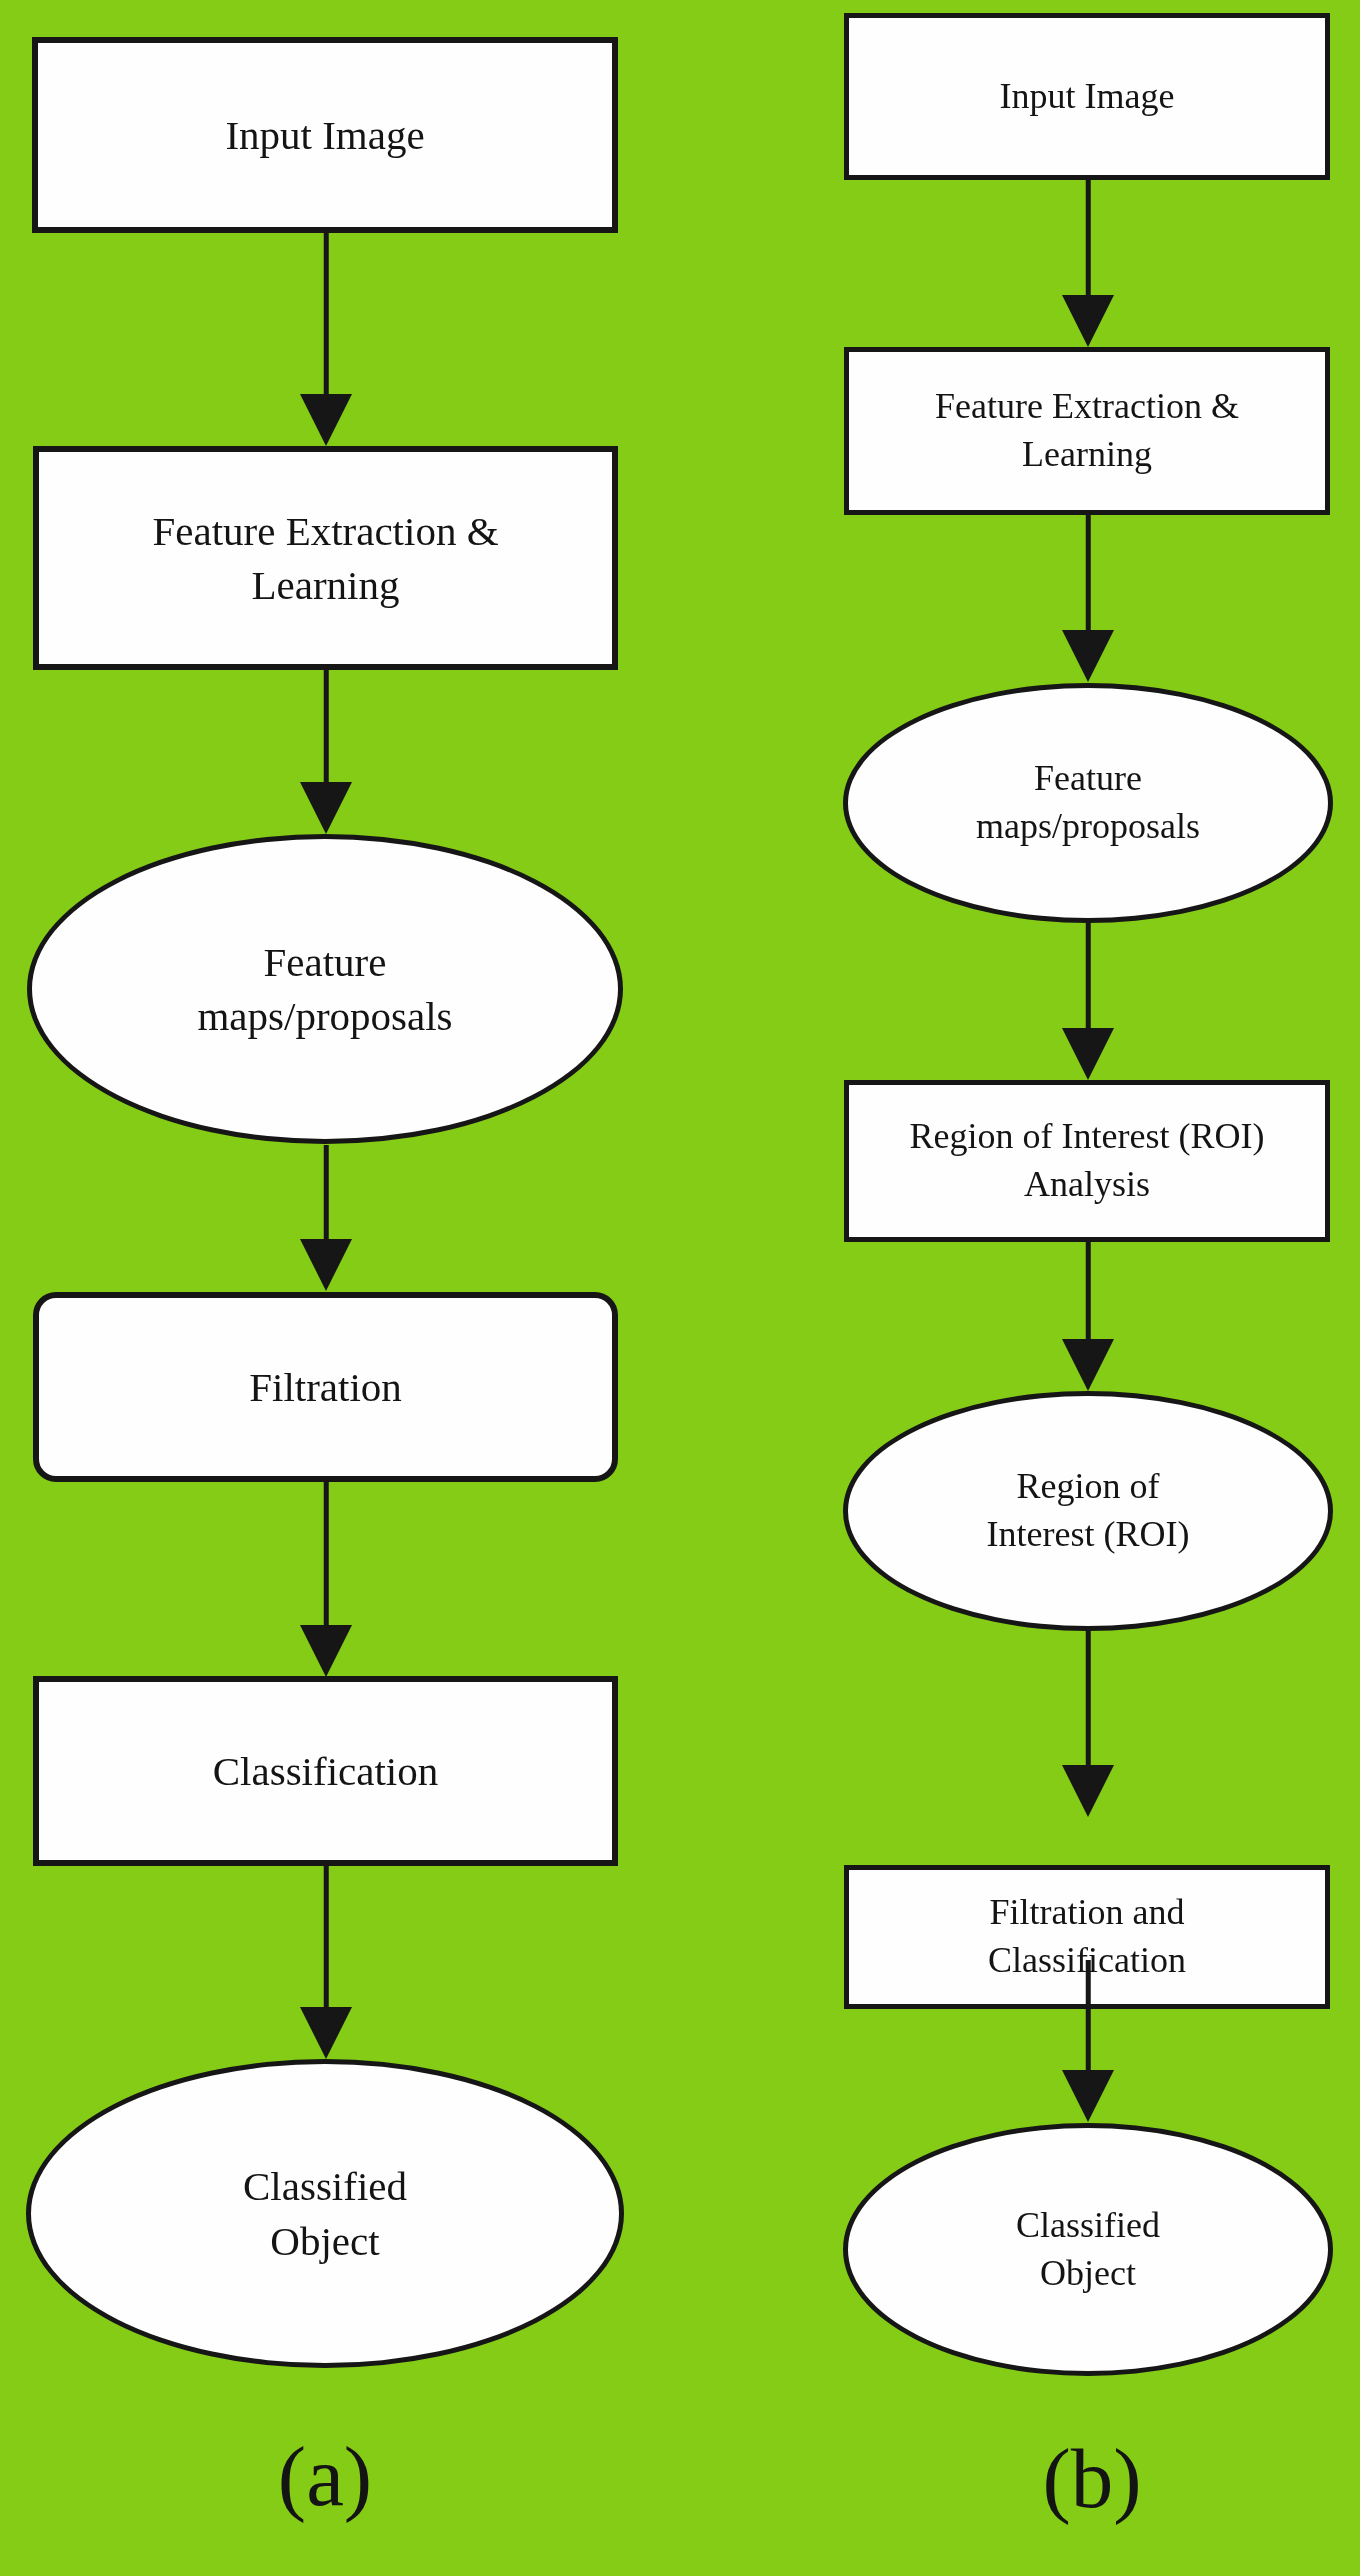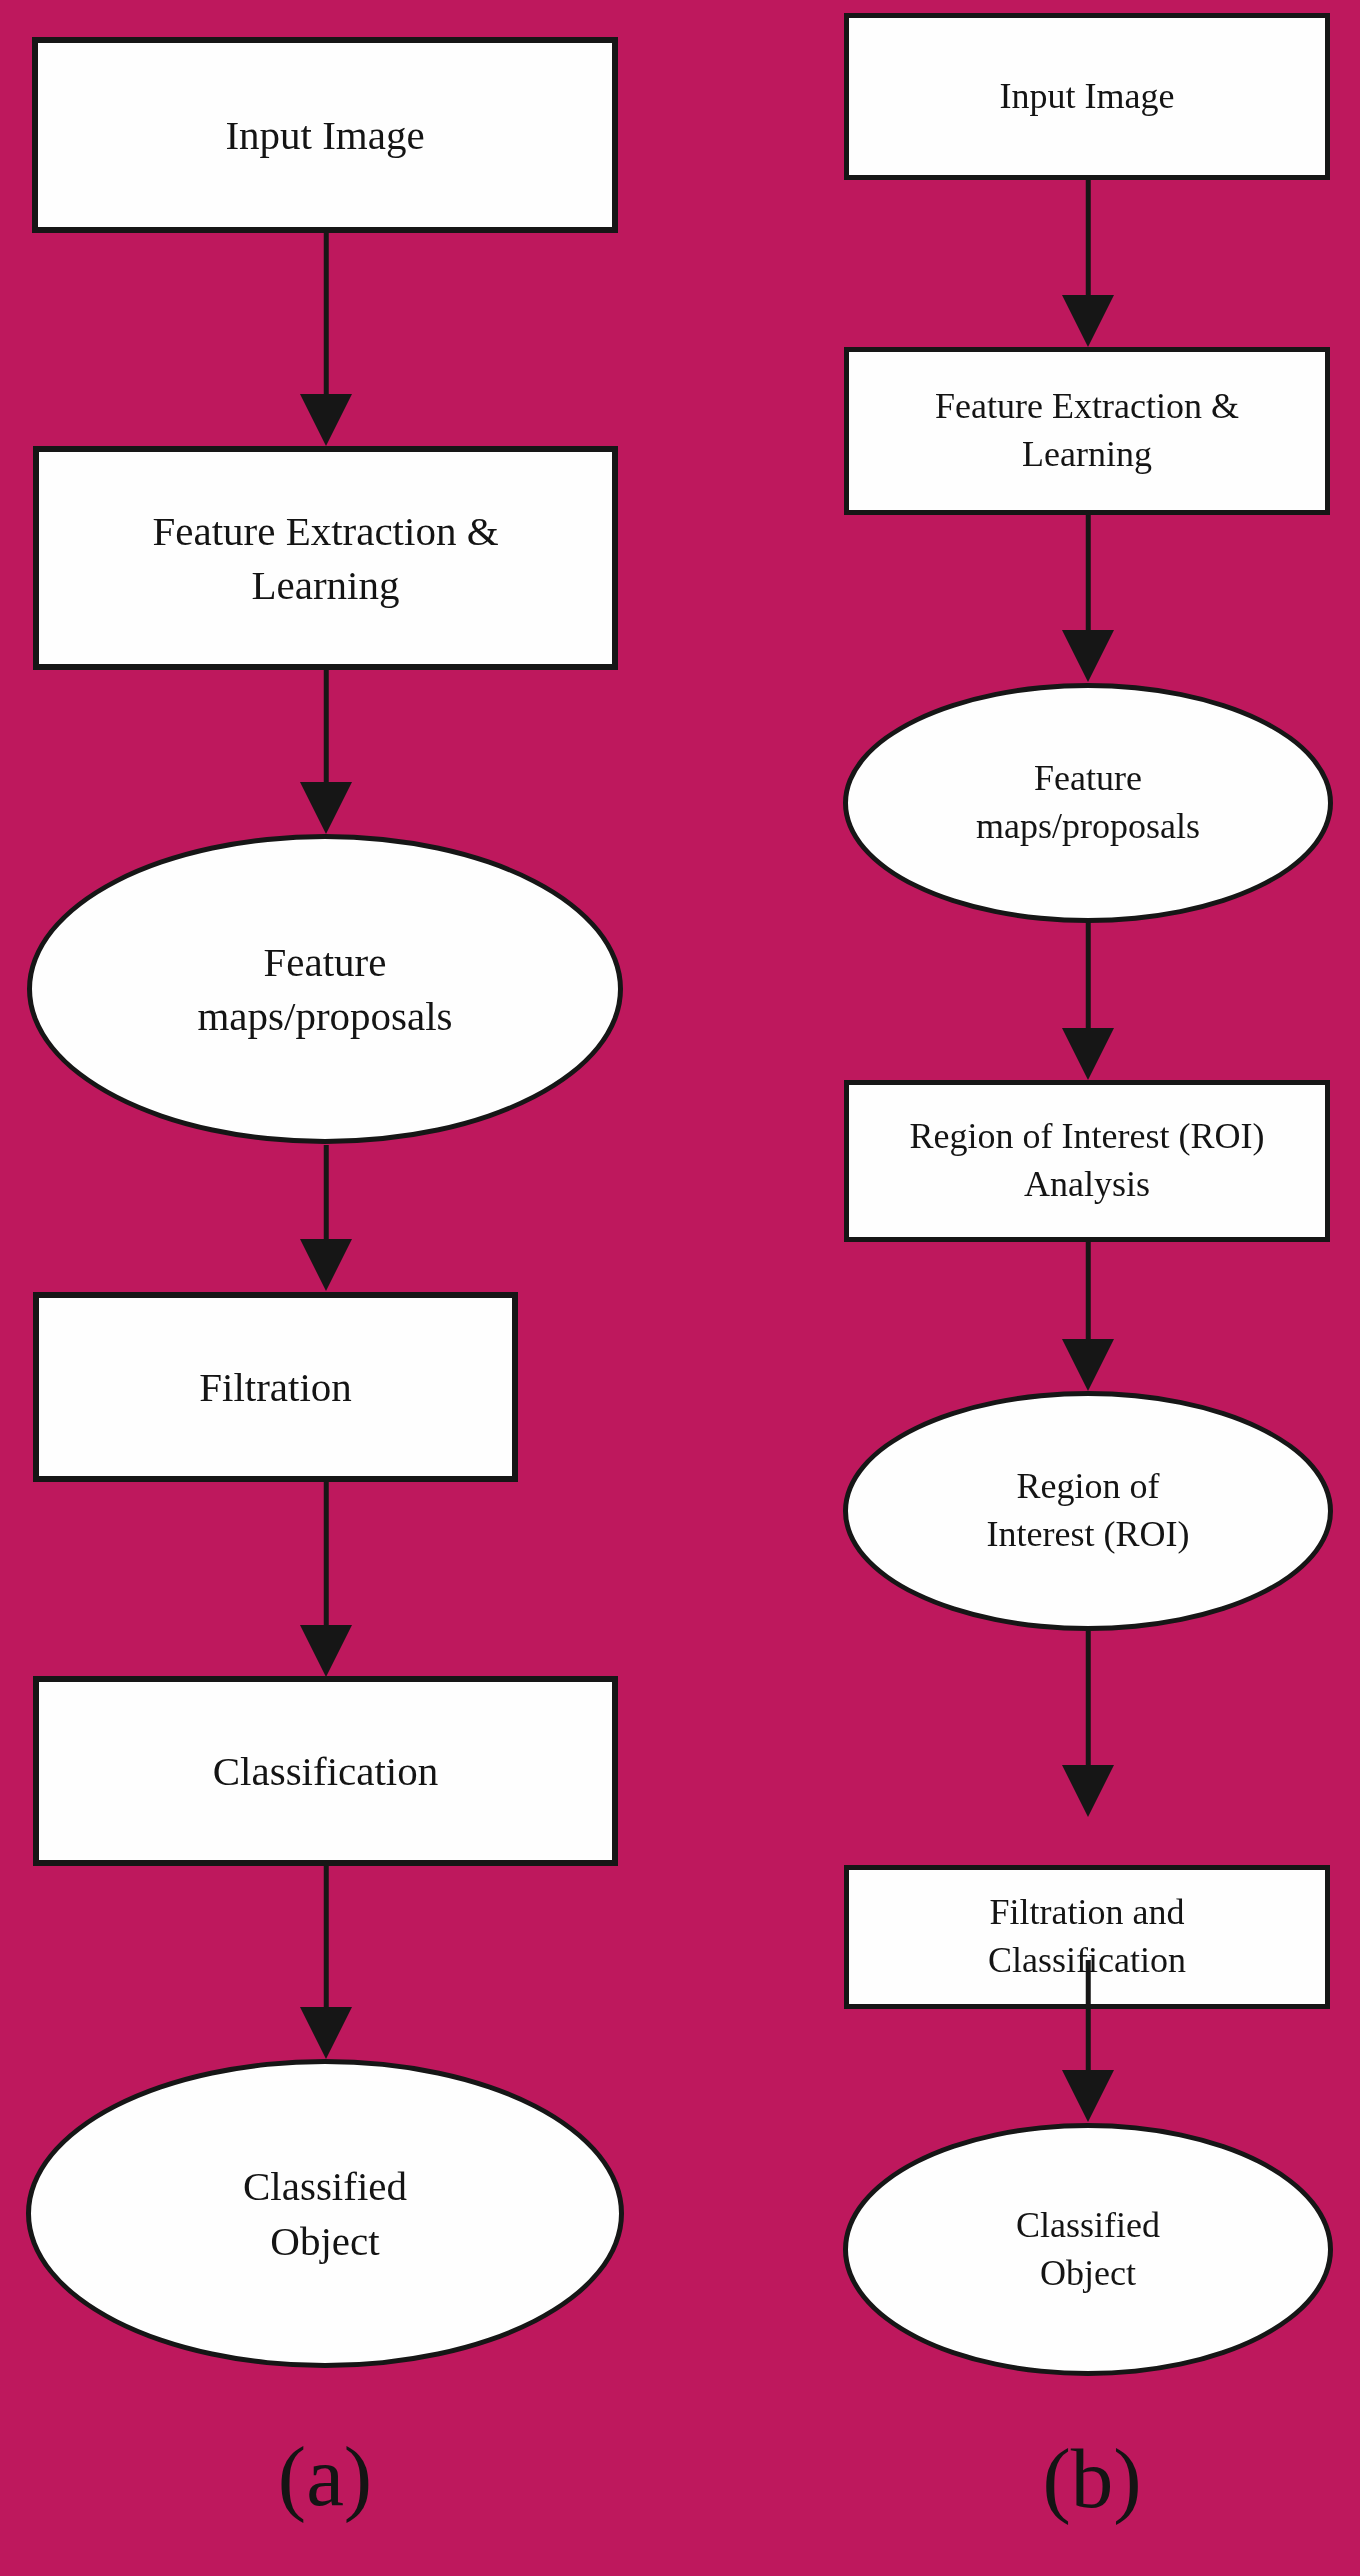--- a/index.html
+++ b/index.html
@@ -1,20 +1,20 @@
 <!DOCTYPE html>
 <html style="font-size:10.3px"><head>
 <meta charset="utf-8">
 <style>
   html, body { margin: 0; padding: 0; background: #ffffff; }
   .page {
     position: relative;
     width: 1360px;
     height: 2576px;
-    background: #be185d;
+    background: #84cc16;
     font-family: "Liberation Serif", "DejaVu Serif", serif;
     color: #141414;
     overflow: hidden;
   }
   .node {
     position: absolute;
     display: flex;
     align-items: center;
     justify-content: center;
     box-sizing: border-box;
@@ -87,21 +87,21 @@
     <div class="node ellipse" style="left:27px; top:834px; width:596px; height:310px;">
       <span class="lbl">Feature
 maps/proposals</span>
     </div>
 
     <div class="arrow" style="left:300px; top:1145px; height:146px;">
       <div class="shaft"></div>
       <div class="head"></div>
     </div>
 
-    <div class="node rect" style="left:33px; top:1292px; width:485px; height:190px;">
+    <div class="node rect" style="left:33px; top:1292px; width:585px; height:190px;border-radius:23px;">
       <span class="lbl">Filtration</span>
     </div>
 
     <div class="arrow" style="left:300px; top:1482px; height:195px;">
       <div class="shaft"></div>
       <div class="head"></div>
     </div>
 
     <div class="node rect" style="left:33px; top:1676px; width:585px; height:190px;">
       <span class="lbl">Classification</span>

